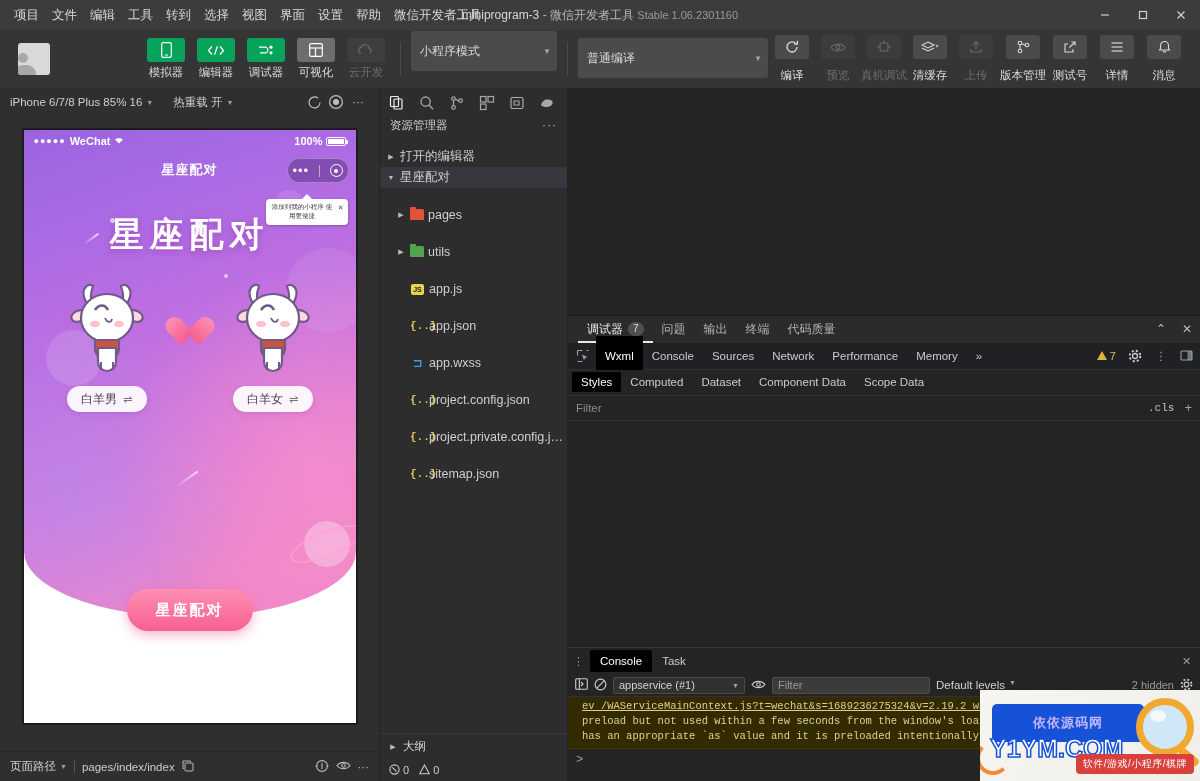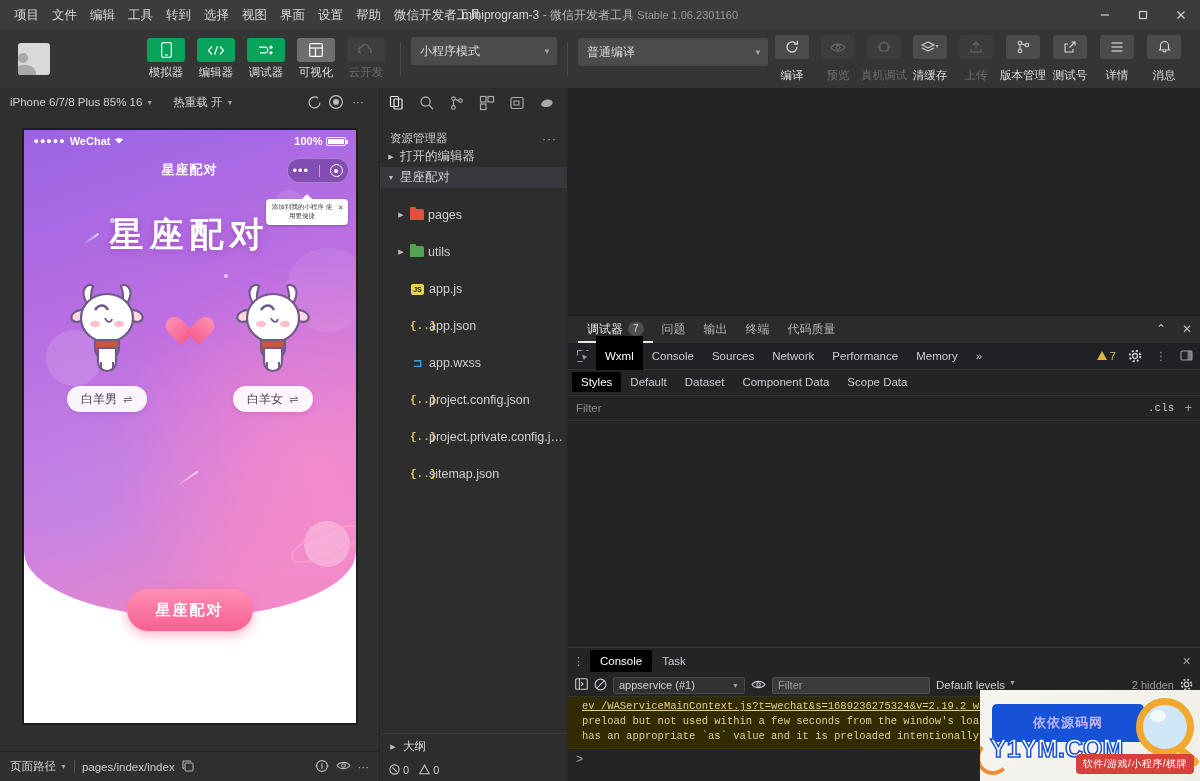--- a/index.html
+++ b/index.html
@@ -46,21 +46,21 @@
   .tbtn .sq {
     width: 38px; height: 24px; border-radius: 3px; display: flex; align-items: center; justify-content: center;
     background: #07a35a; color: #fff;
   }
   .tbtn.gray .sq { background: #6e6e6e; }
   .tbtn.dis .sq { background: #3e3e3e; color: #6a6a6a; }
   .tbtn .lbl { font-size: 11.5px; color: #dcdcdc; margin-top: 3px; white-space: nowrap; }
   .tbtn.dis .lbl { color: #6d6d6d; }
   .tsep { width: 1px; height: 34px; background: #4a4a4a; margin: 0 10px; align-self: center; }
   .sel {
-    height: 28px; background: #4b4b4b; border-radius: 3px; display: flex; align-items: center;
+    height: 40px; background: #4b4b4b; border-radius: 3px; display: flex; align-items: center;
     padding: 0 6px 0 9px; color: #d8d8d8; font-size: 12px; position: relative;
   }
   .sel .car { margin-left: auto; font-size: 8px; color: #a5a5a5; padding-left: 10px;}
   .gcol { display: flex; flex-direction: column; align-items: center; }
   .abtn { width: 44px; display: flex; flex-direction: column; align-items: center; cursor: pointer; }
   .abtn .sq2 {
     width: 34px; height: 24px; border-radius: 3px; background: #4b4b4b;
     display: flex; align-items: center; justify-content: center; color: #d9d9d9;
   }
   .abtn.dis .sq2 { background: #3c3c3c; color: #6a6a6a; }
@@ -176,21 +176,21 @@
   .simfoot .pth { color: #cdcdcd; }
   .simfoot .lbl { color: #cfcfcf; display: flex; align-items: center; gap: 4px;}
   .vsep { width: 1px; height: 13px; background: #555; }
   .simfoot .spacer { flex: 1; }
 
   
   .explorer { width: 188px; flex: 0 0 188px; background: #2d2d2d; display: flex; flex-direction: column; border-right: 1px solid #242424; }
   .ex-icons { height: 30px; display: flex; align-items: center; gap: 0; padding: 0 2px; }
   .ex-ico { width: 30px; height: 28px; display: flex; align-items: center; justify-content: center; color: #a9a9a9; }
   .ex-ico.on { color: #ededed; }
-  .ex-head { height: 28px; display: flex; align-items: flex-end; padding: 0 10px; font-size: 11.5px; color: #cfcfcf; }
+  .ex-head { height: 28px; display: flex; align-items: flex-start; padding: 0 10px; font-size: 11.5px; color: #cfcfcf; }
   .ex-head .dots3 { margin-left: auto; color: #b5b5b5; letter-spacing: 1px; font-size: 12px; }
   .tree { flex: 1; overflow: hidden; font-size: 12.5px; color: #cfcfcf; }
   .trow { height: 21px; display: flex; align-items: center; padding-left: 6px; gap: 4px; white-space: nowrap; }
   .trow.sec { background: #37373d; }
   .arw { width: 10px; font-size: 7px; color: #bdbdbd; text-align: center; }
   .arw.blank { color: transparent; }
   .folder { width: 14px; height: 11px; border-radius: 1.5px 1.5px 1px 1px; position: relative; }
   .folder:before { content:''; position:absolute; top:-2.5px; left:0; width:6px; height:3px; border-radius:1px 1px 0 0; background: inherit; }
   .f-red { background: #e2513a; }
   .f-yel { background: #dcb054; }
@@ -858,21 +858,21 @@
           <svg width="14" height="13" viewBox="0 0 14 13">
               <rect x="1" y="2" width="11" height="9" rx="1" fill="none" stroke="#9aa0a6" stroke-width="1.1"></rect>
               <rect x="7.5" y="2" width="4.5" height="9" fill="#9aa0a6" opacity=".7"></rect>
             </svg>
         </div>
       </div>
 
       <div class="pane-mid">
         <div class="styles-tabs">
           <div class="stab on">Styles</div>
-          <div class="stab">Default</div>
+          <div class="stab">Computed</div>
           <div class="stab">Dataset</div>
           <div class="stab">Component Data</div>
           <div class="stab">Scope Data</div>
         </div>
         <div class="filterbar">
           <span>Filter</span>
           <span class="spacer"></span>
           <span class="cls">.cls</span>
           <span class="plus">+</span>
         </div>

